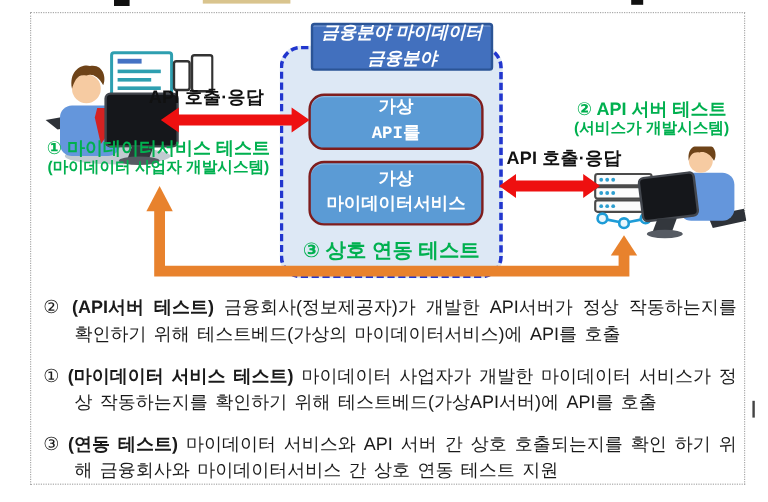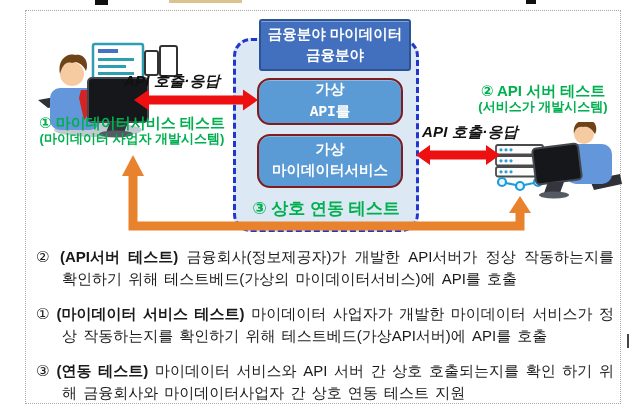--- a/index.html
+++ b/index.html
@@ -17,42 +17,43 @@
   .remnant-b{left:169px;top:0;width:73px;height:3px;background:#d9c48e;}
   .remnant-c{left:526px;top:0;width:10px;height:4px;background:#111;}
   .cursor-art{left:627px;top:334px;width:2px;height:14px;background:#444;}
 
   .dashed-panel{
     left:233px;top:38px;width:186px;height:194px;
     background:#dde8f5;border:3px dashed #2136ce;border-radius:18px;
     z-index:1;box-sizing:border-box;
   }
   .header-box{
-    left:259px;top:19px;width:152px;height:52px;
+    left:259px;top:19px;width:152px;height:40px;
     background:#4270be;border:2px solid #2b5496;border-radius:3px;
     color:#fff;font-weight:bold;font-size:14.5px;line-height:1.45;
     display:flex;flex-direction:column;align-items:center;justify-content:center;
     z-index:4;box-sizing:border-box;text-align:center;
     box-shadow:inset 0 1px 0 rgba(255,255,255,.35);
+    font-style:italic;
   }
   .vbox{
     background:#5b9bd5;border:2px solid #7f1d1d;border-radius:13px;
     color:#fff;font-weight:bold;font-size:14.5px;line-height:1.45;
     display:flex;flex-direction:column;align-items:center;justify-content:center;
     z-index:4;box-sizing:border-box;text-align:center;
     box-shadow:inset 0 1px 0 rgba(255,255,255,.3);
     font-family:Liberation Mono, monospace;
   }
   .vbox1{left:257px;top:78px;width:146px;height:47px;}
   .vbox2{left:257px;top:134px;width:146px;height:54px;}
   .interop-label{
     left:233px;top:197px;width:186px;text-align:center;
     color:#00b04f;font-weight:bold;font-size:17px;z-index:4;
   }
-  .api-label{font-weight:bold;font-size:15px;color:#111;z-index:6;white-space:nowrap;letter-spacing:.2px;font-style:italic;}
+  .api-label{font-weight:bold;font-size:15px;color:#111;z-index:6;white-space:nowrap;letter-spacing:.2px;}
   .api-label-left{left:124px;top:72px;}
   .api-label-right{left:422px;top:123px;}
   .green-label{color:#00b04f;font-weight:bold;text-align:center;z-index:6;white-space:nowrap;}
   .lt-title{left:30px;top:114px;width:204px;font-size:15px;}
   .lt-sub{left:28px;top:130px;width:208px;font-size:13px;}
   .rt-title{left:460px;top:82px;width:166px;font-size:15px;}
   .rt-sub{left:460px;top:98px;width:166px;font-size:13px;}
   .z5{z-index:5;}
   .z2{z-index:2;}
   .z3{z-index:3;}
@@ -190,16 +191,16 @@
     <g transform="rotate(-7 67 42)">
       <rect x="44" y="24" width="46" height="36" rx="4" fill="#15171b" stroke="#43474e" stroke-width="2"></rect>
     </g>
     <polygon points="58,60 74,60 70,71 54,71" fill="#33373d"></polygon>
     <ellipse cx="64" cy="73" rx="15" ry="3.5" fill="#565b63"></ellipse>
   </svg>
 
   <div class="abs notes">
     <p><span>②</span> <b>(API서버 테스트)</b><span> 금융회사(정보제공자)가 개발한 API서버가 정상 작동하는지를 확인하기 위해 테스트베드(가상의 마이데이터서비스)에 API를 호출</span></p>
     <p><span>①</span> <b>(마이데이터 서비스 테스트)</b><span> 마이데이터 사업자가 개발한 마이데이터 서비스가 정상 작동하는지를 확인하기 위해 테스트베드(가상API서버)에 API를 호출</span></p>
-    <p><span>③</span> <b>(연동 테스트)</b><span> 마이데이터 서비스와 API 서버 간 상호 호출되는지를 확인 하기 위해 금융회사와 마이데이터사업자 간 상호 연동 테스트 지원</span></p>
+    <p><span>③</span> <b>(연동 테스트)</b><span> 마이데이터 서비스와 API 서버 간 상호 호출되는지를 확인 하기 위해 금융회사와 마이데이터서비스 간 상호 연동 테스트 지원</span></p>
   </div>
 
 </div>
 
 </body></html>

